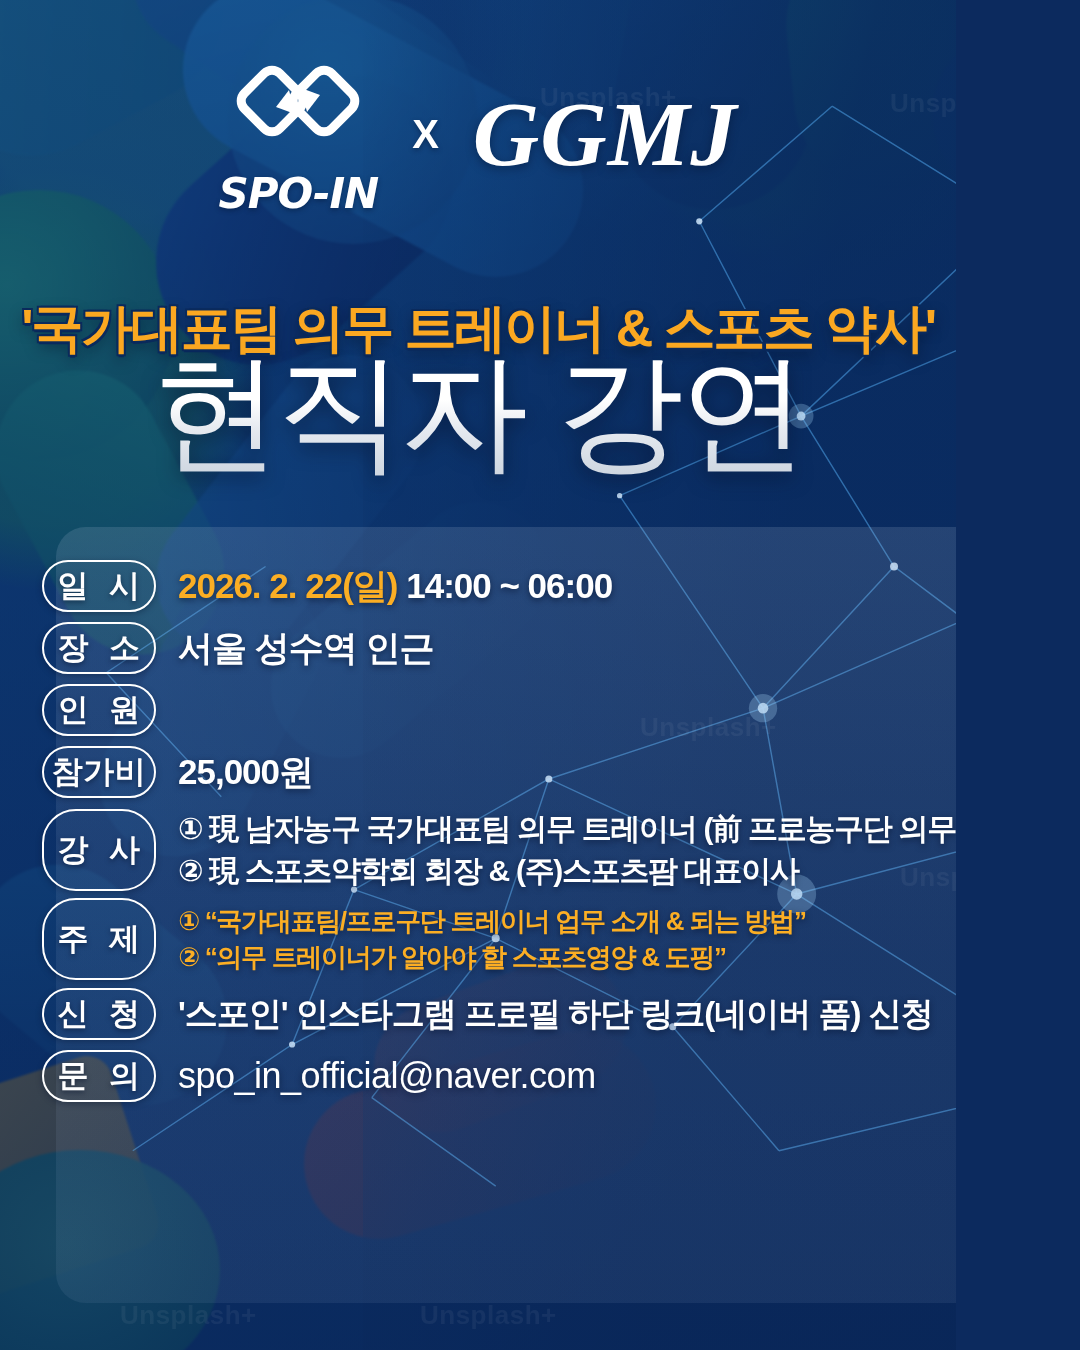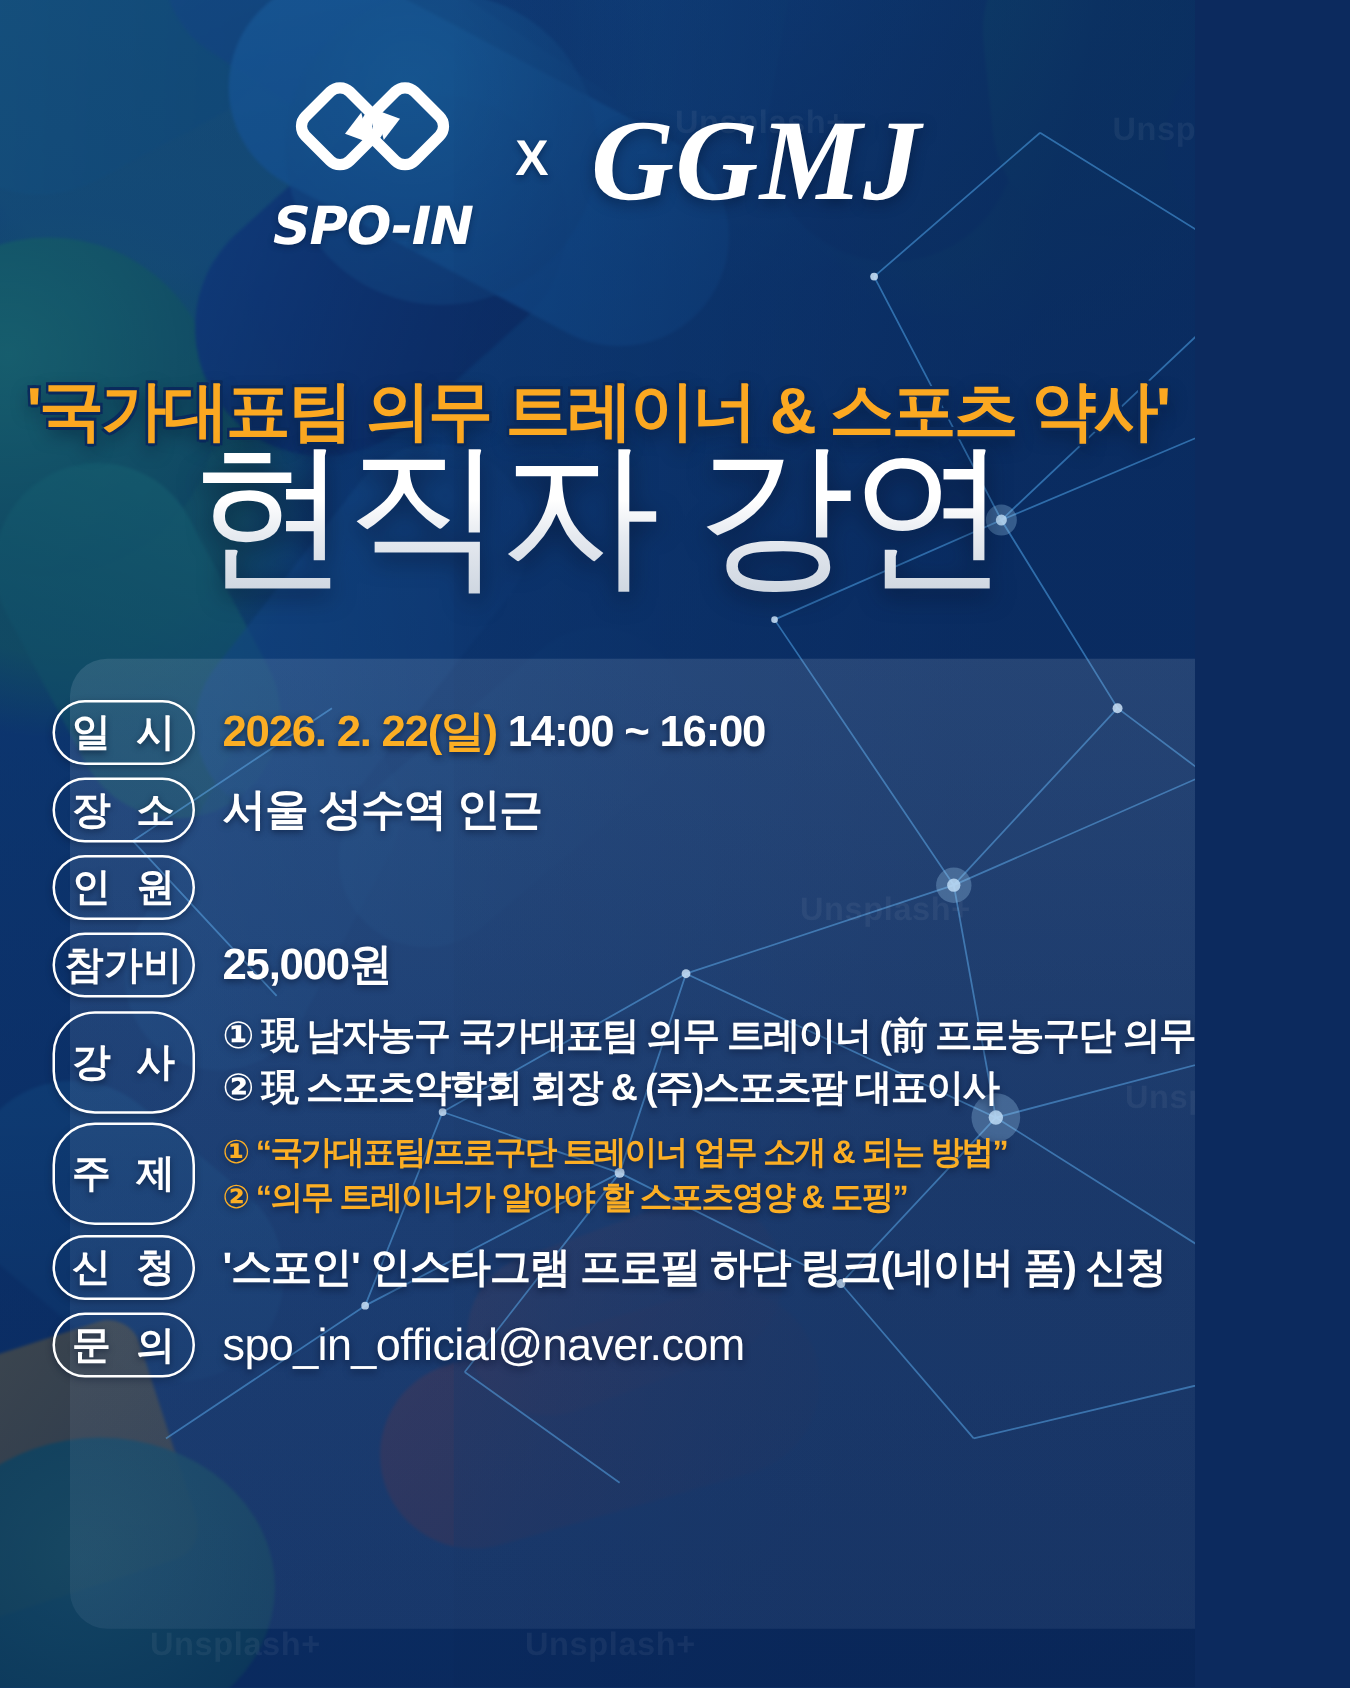--- a/index.html
+++ b/index.html
@@ -92,21 +92,21 @@
   }
 
   
   .header{
     position:absolute; left:0; right:0; top:62px;
     display:flex; align-items:center; justify-content:center; gap:34px;
   }
   .spoin{ display:flex; flex-direction:column; align-items:center; }
   .spoin-mark{ width:128px; height:92px; }
   .spoin-word{
-    margin-top:2px;
+    margin-top:15px;
     font-size:42px; font-weight:900; font-style:italic; color:#fff;
     letter-spacing:-1px;
     font-family:"DejaVu Sans","Liberation Sans",sans-serif;
     text-shadow:0 2px 5px rgba(0,20,50,.45);
   }
   .x-mark{
     font-size:40px; font-weight:700; color:#fff; font-family:"Liberation Sans",sans-serif;
     position:relative; top:-6px;
     text-shadow:0 2px 5px rgba(0,20,50,.45);
   }
@@ -279,21 +279,21 @@
   <div class="rows">
 
     <div class="row">
       <div class="pill">
         <span>일</span>
           <span class="sp"></span>
           <span>시</span>
       </div>
       <div class="val">
         <span class="hl">2026. 2. 22(일)</span>
-        <span>14:00 ~ 16:00</span>
+        <span>14:00 ~ 06:00</span>
       </div>
     </div>
 
     <div class="row">
       <div class="pill">
         <span>장</span>
           <span class="sp"></span>
           <span>소</span>
       </div>
       <div class="val">서울 성수역 인근</div>

